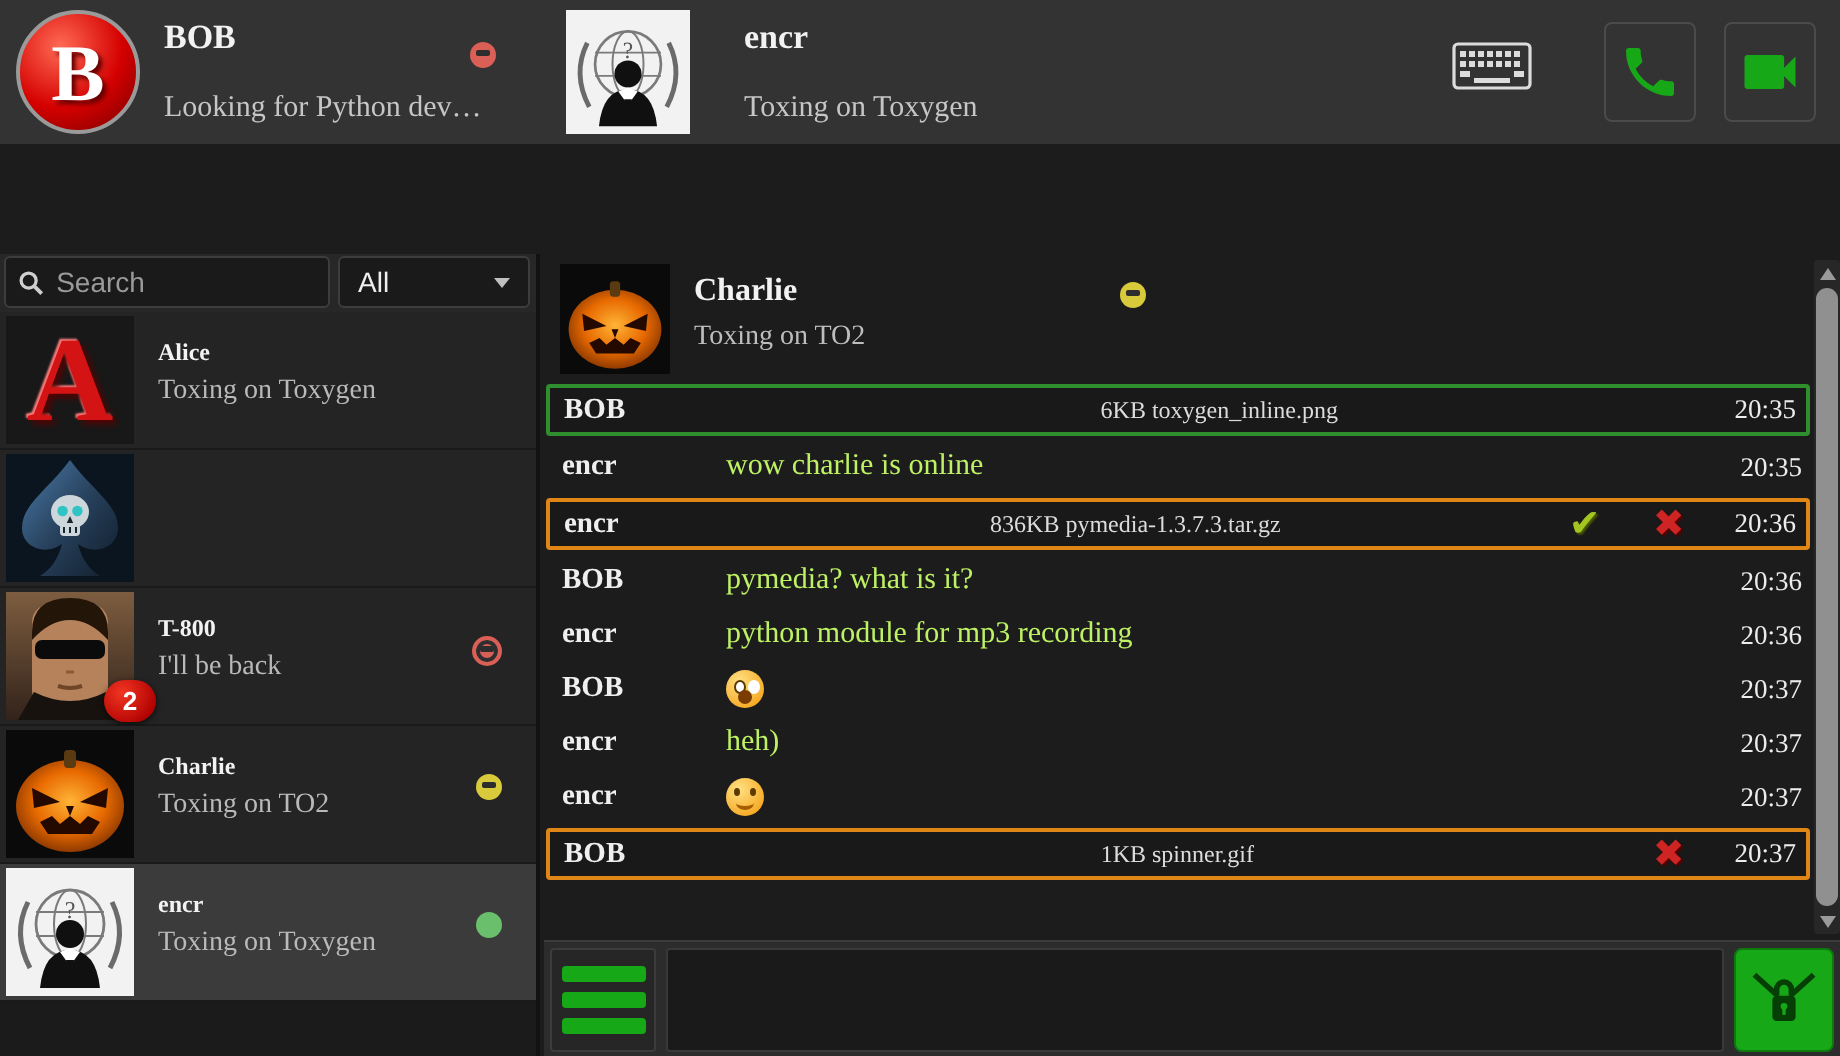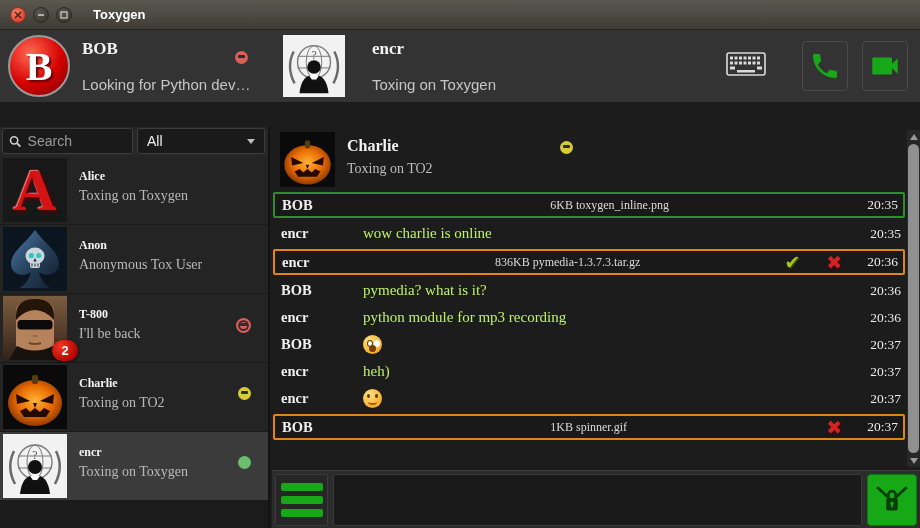--- a/index.html
+++ b/index.html
@@ -28,21 +28,21 @@
   
   .toppanel{height:72px;background:#333333;display:flex;position:relative;}
   .self-profile{width:270px;display:flex;align-items:center;position:relative;flex:none;}
   .avatar-bob{width:62px;height:62px;border-radius:50%;margin-left:8px;flex:none;
     background:radial-gradient(circle at 35% 28%,#ff6a55,#d40000 55%,#7d0000 95%);
     border:2px solid #9a9a9a;display:flex;align-items:center;justify-content:center;}
   .avatar-bob span{font-family:"Liberation Serif",serif;font-weight:bold;font-size:40px;
     color:#fff;text-shadow:2px 2px 2px #600;}
   .info-block{margin-left:12px;overflow:hidden;}
   .p-name{font-family:"Liberation Serif",serif;font-weight:bold;font-size:17px;color:#f2f2f2;}
-  .p-status{font-family:Liberation Sans, sans-serif;font-size:15px;color:#c6c6c6;margin-top:17px;
+  .p-status{font-family:Liberation Serif, serif;font-size:15px;color:#c6c6c6;margin-top:17px;
     white-space:nowrap;}
   .peer-header{flex:1;display:flex;align-items:center;position:relative;}
   .avatar-sq{width:62px;height:62px;flex:none;overflow:hidden;}
   .peer-header .avatar-sq{margin-left:13px;}
   .peer-header .info-block{margin-left:27px;}
   .top-actions{position:absolute;right:12px;top:0;height:72px;display:flex;align-items:center;}
   .kbd-wrap{margin-right:22px;}
   .call-btn{width:46px;height:50px;border:1px solid #4b4b4b;border-radius:4px;background:none;
     display:flex;align-items:center;justify-content:center;margin-left:14px;}
 
@@ -60,21 +60,21 @@
 
   
   .sidebar{position:absolute;left:0;top:127px;width:270px;height:401px;background:#1b1b1b;
     border-right:2px solid #121212;}
   .search-row{height:29px;display:flex;gap:4px;padding:1px 3px 2px 2px;background:#272727;}
   .search-box{flex:1;display:flex;align-items:center;background:#1a1a1a;
     border:1px solid #3d3d3d;border-radius:3px;padding:0 6px;}
   .search-box input{background:transparent;border:none;outline:none;color:#ddd;
     font-size:14px;width:100%;margin-left:6px;font-family:"Liberation Sans",sans-serif;}
   .search-box input::placeholder{color:#9a9a9a;}
-  .filter-box{width:128px;display:flex;align-items:center;justify-content:space-between;
+  .filter-box{width:96px;display:flex;align-items:center;justify-content:space-between;
     background:#1a1a1a;border:1px solid #3d3d3d;border-radius:3px;padding:0 9px;
     color:#eee;font-size:14px;}
   .dd-arrow{width:0;height:0;border-left:4px solid transparent;border-right:4px solid transparent;
     border-top:5px solid #c0c0c0;}
 
   .contact{height:69px;position:relative;display:flex;background:#242424;
     border-bottom:1px solid #1a1a1a;cursor:default;}
   .contact.selected{background:#3b3b3b;}
   .c-avatar{width:64px;height:64px;margin:2px 0 0 3px;flex:none;position:relative;overflow:hidden;}
   .c-avatar>*{display:none;}
@@ -176,38 +176,20 @@
     </linearGradient>
     <linearGradient id="t8bg" x1="0" y1="0" x2="0" y2="1">
       <stop offset="0%" stop-color="#7d5d40"></stop>
         <stop offset="100%" stop-color="#33231a"></stop>
     </linearGradient>
   </defs>
 </svg>
 
 <div class="window">
 
-  <div class="titlebar">
-    <div class="winbtn close">
-      <svg width="8" height="8">
-          <path d="M1 1 L7 7 M7 1 L1 7" stroke="#5a1d12" stroke-width="1.6"></path>
-        </svg>
-    </div>
-    <div class="winbtn gray">
-      <svg width="8" height="8">
-          <path d="M1 4 L7 4" stroke="#c9c6bd" stroke-width="1.6"></path>
-        </svg>
-    </div>
-    <div class="winbtn gray">
-      <svg width="8" height="8">
-          <rect x="1" y="1" width="6" height="6" fill="none" stroke="#c9c6bd" stroke-width="1.3"></rect>
-        </svg>
-    </div>
-    <span class="wtitle">Toxygen</span>
-  </div>
 
 
   <div class="toppanel">
     <div class="self-profile">
       <div class="avatar-bob">
         <span>B</span>
       </div>
       <div class="info-block">
         <div class="p-name">BOB</div>
         <div class="p-status">Looking for Python dev…</div>
@@ -310,24 +292,20 @@
         <path d="M32 3 C21 18 8 25 8 37 C8 47 20 51 28 45 C26 53 22 58 17 61 L47 61 C42 58 38 53 36 45 C44 51 56 47 56 37 C56 25 43 18 32 3 Z" fill="url(#spadeGrad)"></path>
         <ellipse cx="32" cy="29" rx="9.5" ry="8.5" fill="#cdd6db"></ellipse>
         <rect x="27" y="35" width="10" height="6" rx="2" fill="#cdd6db"></rect>
         <circle cx="28.3" cy="28.5" r="2.6" fill="#2ec4c4"></circle>
         <circle cx="35.7" cy="28.5" r="2.6" fill="#2ec4c4"></circle>
         <path d="M32 31 L30.4 34.5 L33.6 34.5 Z" fill="#15262e"></path>
         <path d="M29 36.5 v3 M32 36.5 v3 M35 36.5 v3" stroke="#15262e" stroke-width="1"></path>
       </svg>
 
     </div>
-    <div class="c-text">
-      <div class="c-name">Anon</div>
-      <div class="c-status">Anonymous Tox User</div>
-    </div>
 
   </div>
 
   <div class="contact">
     <div class="c-avatar av-t800-photo">
 
       <svg class="svg-t800" viewBox="0 0 64 64" width="64" height="64">
         <rect width="64" height="64" fill="url(#t8bg)"></rect>
         <rect x="13" y="6" width="38" height="52" rx="9" fill="#b5825c"></rect>
         <path d="M13 20 Q13 3 32 3 Q51 3 51 20 L51 24 Q42 14 32 14 Q22 14 13 24 Z" fill="#241509"></path>

